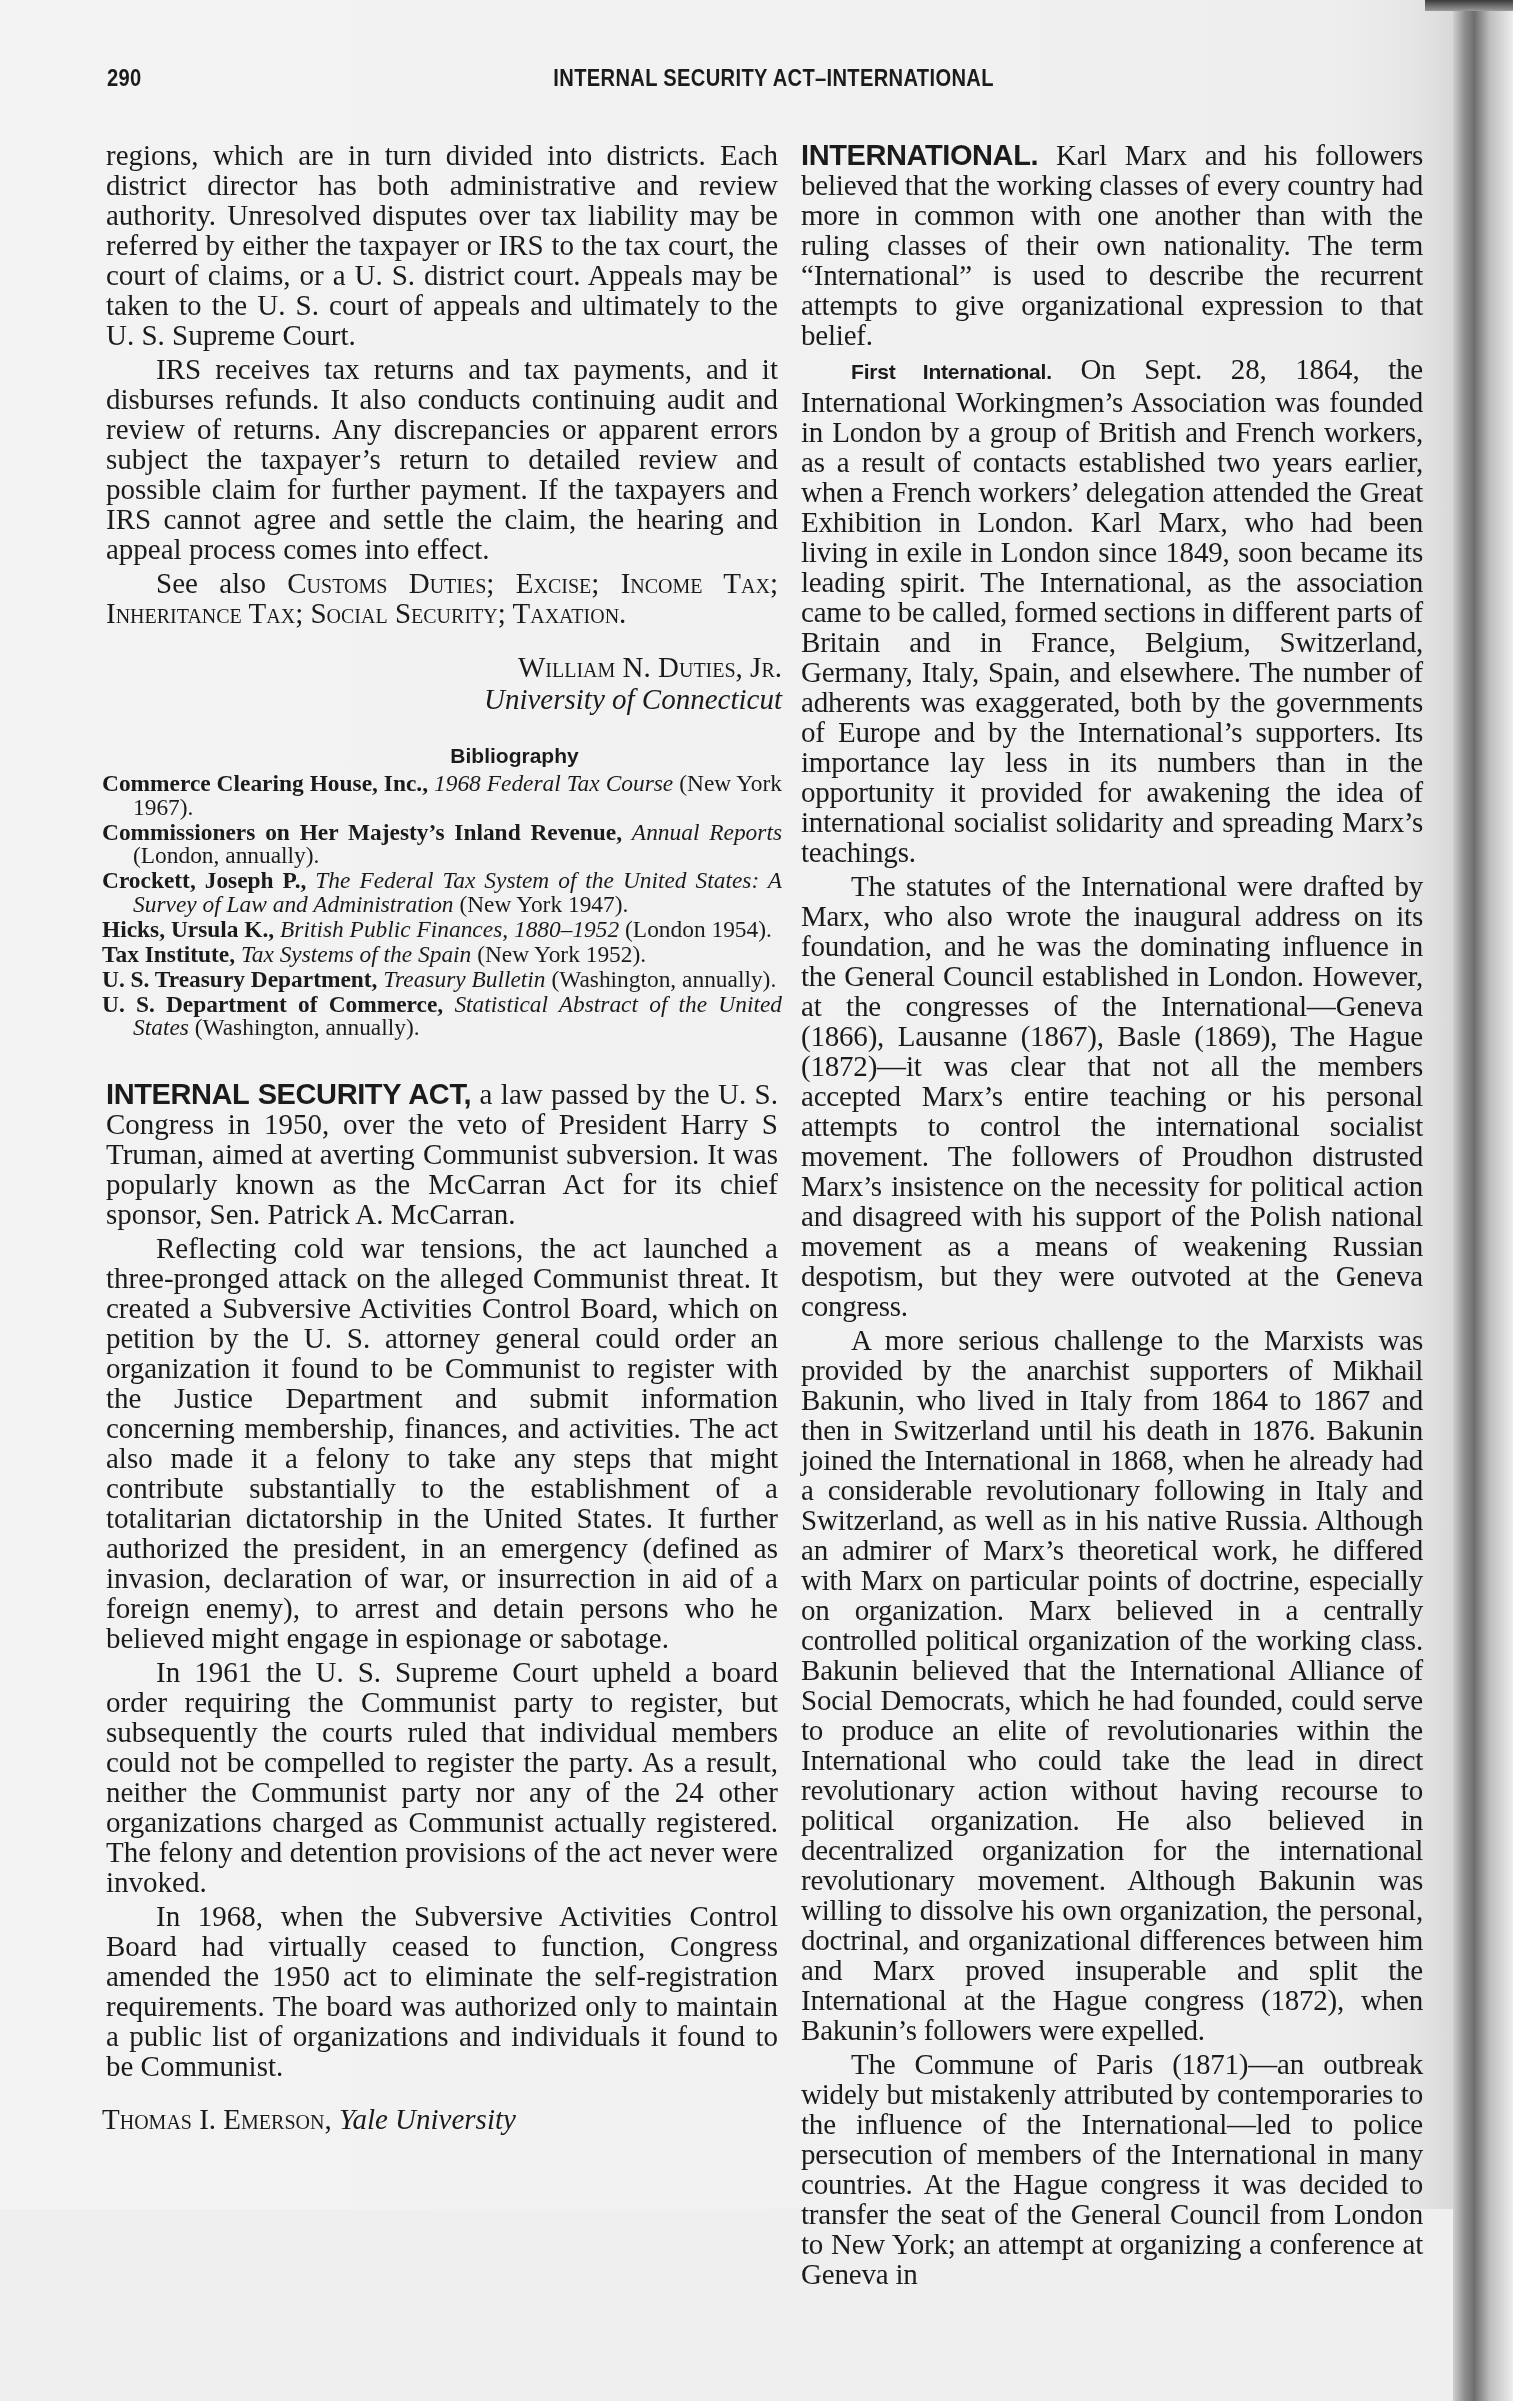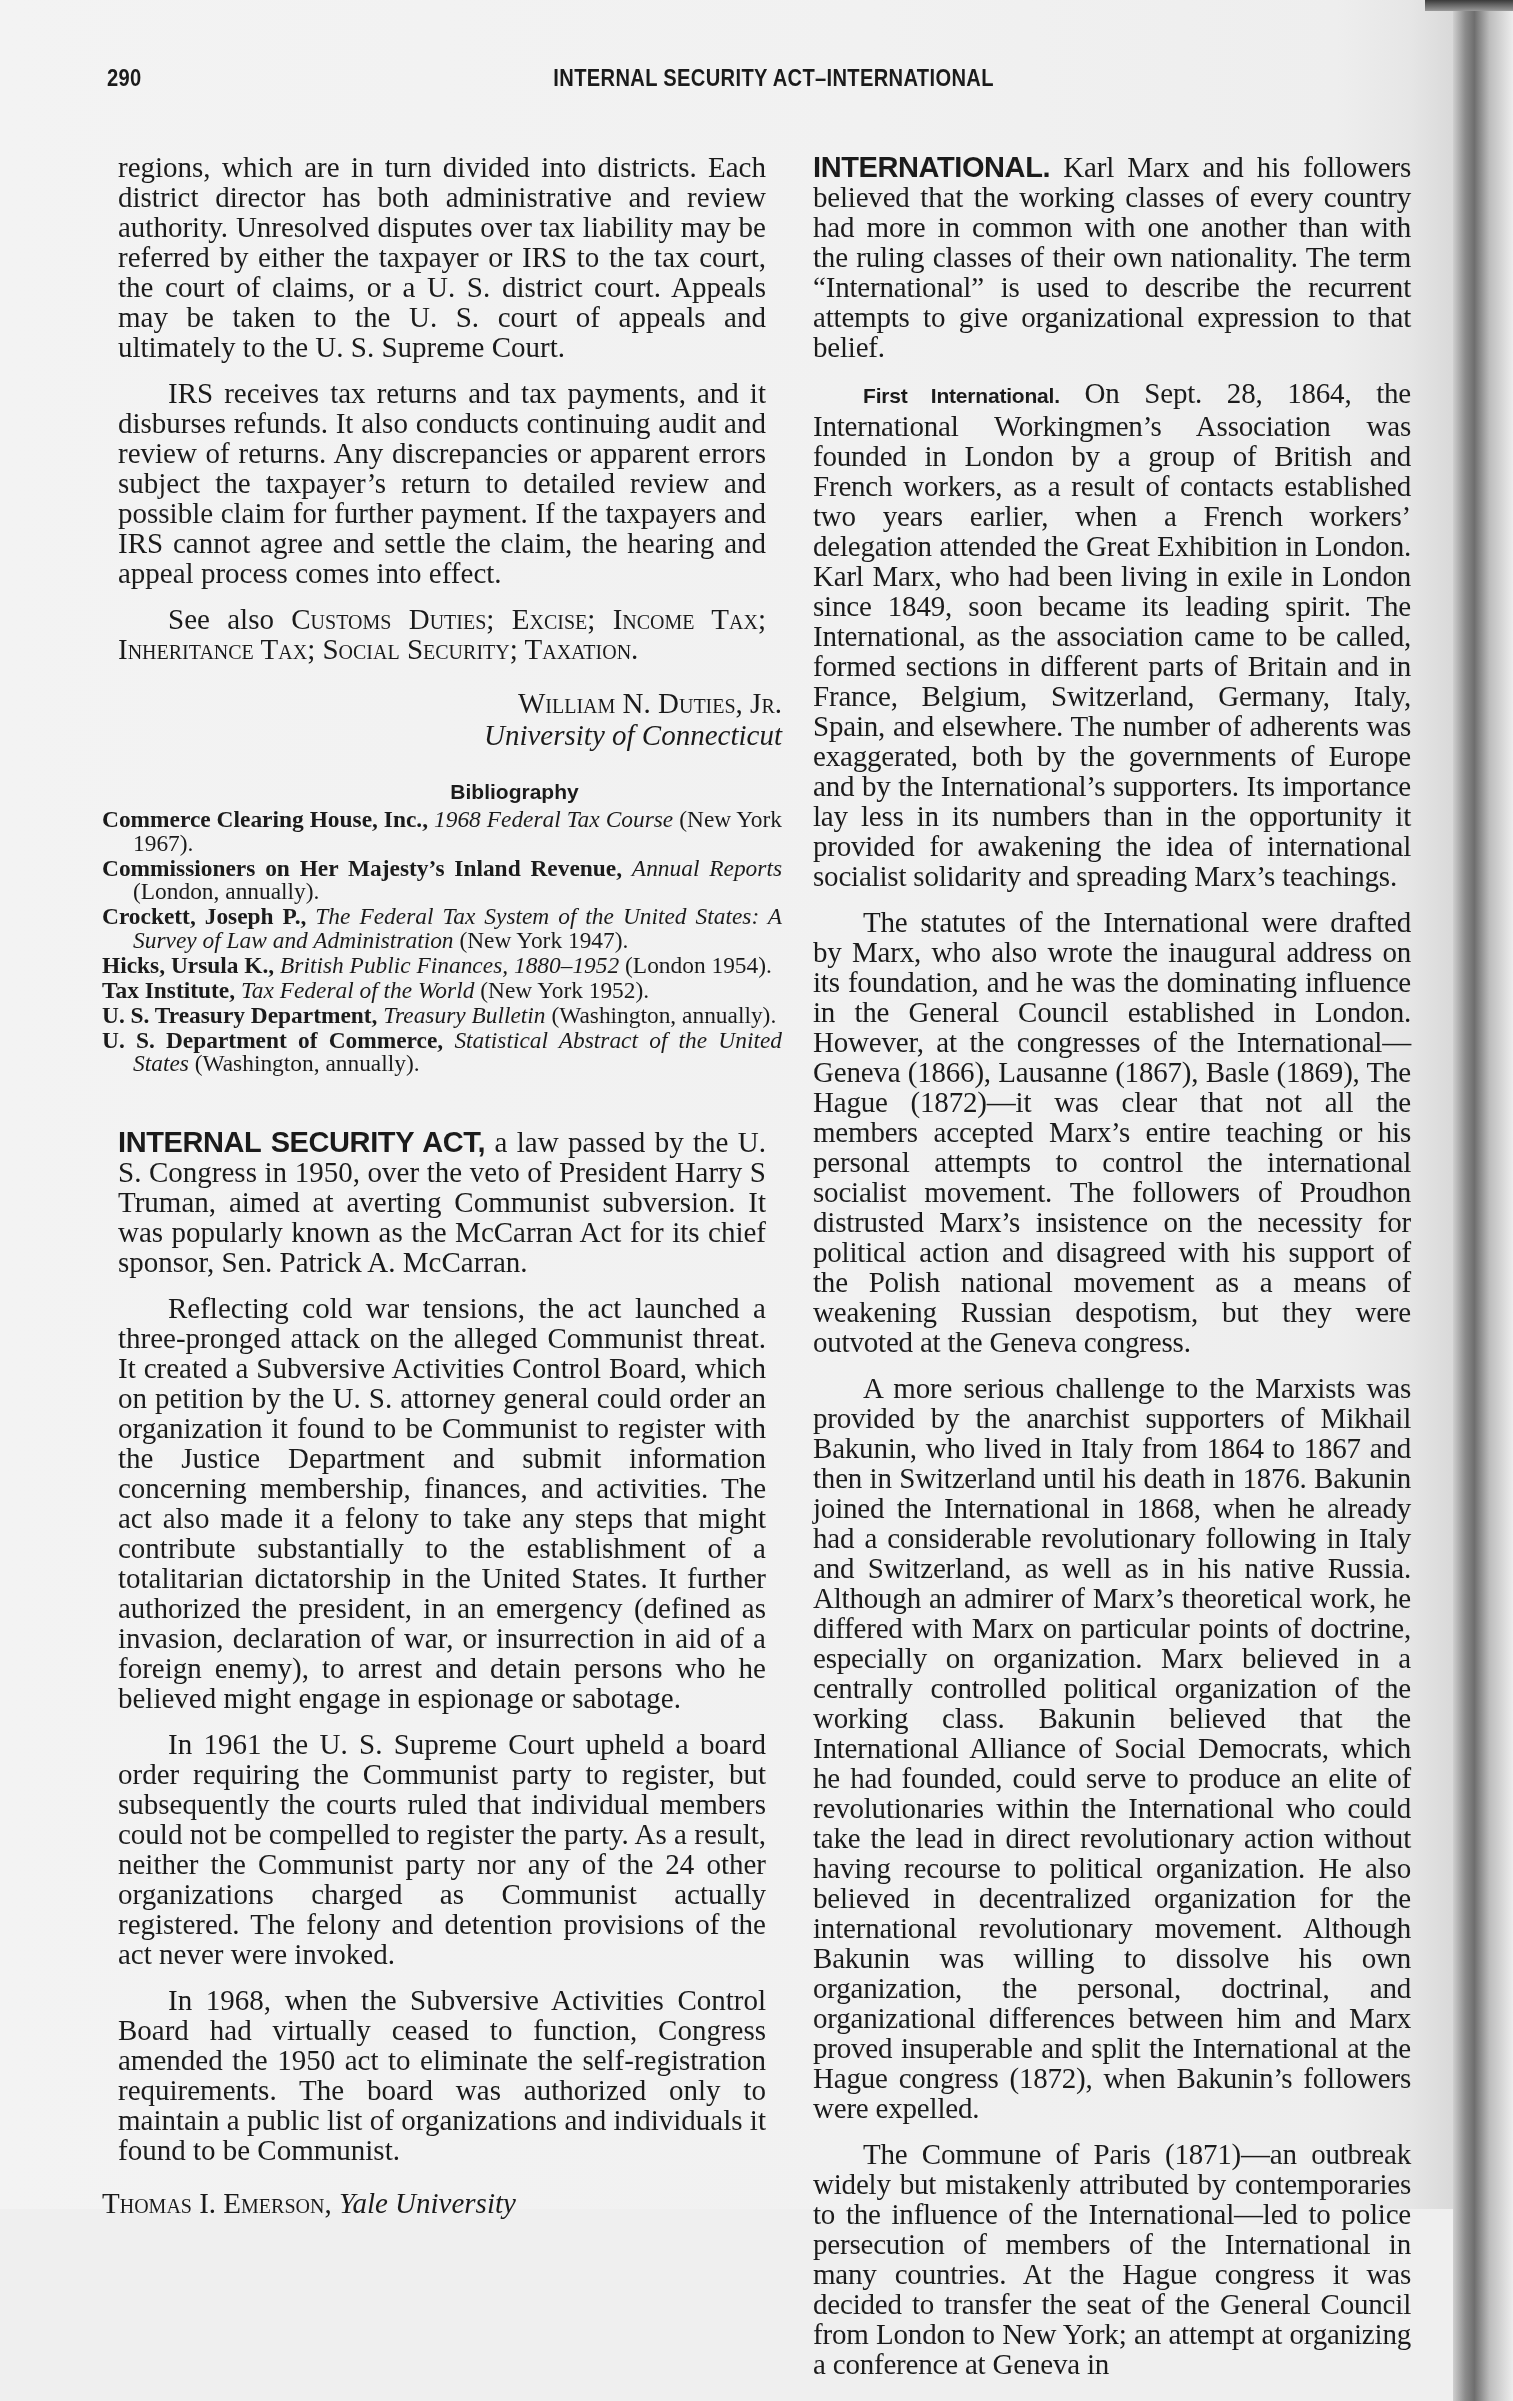--- a/index.html
+++ b/index.html
@@ -28,21 +28,21 @@
     font-weight: bold; font-size: 23.4px; letter-spacing: 0.4px;
     transform: scaleX(0.86); transform-origin: left top;
   }
   .page-number { position: absolute; left: 0; top: 0; }
   .head-title { position: absolute; left: 519px; top: 0; white-space: nowrap; }
 
   .col { position: absolute; top: 136px; }
   .col-left { left: 102px; width: 680px; }
   .col-right { left: 797px; width: 630px; }
 
-  p { margin: 16px; font-size: 29px; line-height: 30px; text-align: justify; }
+  p { margin: 4px; font-size: 29px; line-height: 30px; text-align: justify; }
   .indent { text-indent: 50px; }
   .sc { font-variant: small-caps; }
   .entry-head {
     font-family: "Liberation Sans", "DejaVu Sans", sans-serif; font-weight: bold;
     font-size: 29px; letter-spacing: -0.4px;
   }
   .sub-head {
     font-family: "Liberation Sans", "DejaVu Sans", sans-serif; font-weight: bold;
     font-size: 21px;
   }
@@ -86,21 +86,21 @@
         <span class="affil">University of Connecticut</span>
       </div>
     </section>
 
     <section>
       <div class="bib-title">Bibliography</div>
       <div class="bib-item"><span class="bib-author">Commerce Clearing House, Inc.,</span> <span class="bib-title-it">1968 Federal Tax Course</span> <span>(New York 1967).</span></div>
       <div class="bib-item"><span class="bib-author">Commissioners on Her Majesty’s Inland Revenue,</span> <span class="bib-title-it">Annual Reports</span> <span>(London, annually).</span></div>
       <div class="bib-item"><span class="bib-author">Crockett, Joseph P.,</span> <span class="bib-title-it">The Federal Tax System of the United States: A Survey of Law and Administration</span> <span>(New York 1947).</span></div>
       <div class="bib-item"><span class="bib-author">Hicks, Ursula K.,</span> <span class="bib-title-it">British Public Finances, 1880–1952</span> <span>(London 1954).</span></div>
-      <div class="bib-item"><span class="bib-author">Tax Institute,</span> <span class="bib-title-it">Tax Federal of the World</span> <span>(New York 1952).</span></div>
+      <div class="bib-item"><span class="bib-author">Tax Institute,</span> <span class="bib-title-it">Tax Systems of the Spain</span> <span>(New York 1952).</span></div>
       <div class="bib-item"><span class="bib-author">U. S. Treasury Department,</span> <span class="bib-title-it">Treasury Bulletin</span> <span>(Washington, annually).</span></div>
       <div class="bib-item"><span class="bib-author">U. S. Department of Commerce,</span> <span class="bib-title-it">Statistical Abstract of the United States</span> <span>(Washington, annually).</span></div>
     </section>
 
     <div class="spacer-40"></div>
 
     <section>
       <p><span class="entry-head">INTERNAL SECURITY ACT,</span><span> a law passed by the U. S. Congress in 1950, over the veto of President Harry S Truman, aimed at averting Communist subversion. It was popularly known as the McCarran Act for its chief sponsor, Sen. Patrick A. McCarran.</span></p>
       <p class="indent">Reflecting cold war tensions, the act launched a three-pronged attack on the alleged Communist threat. It created a Subversive Activities Control Board, which on petition by the U. S. attorney general could order an organization it found to be Communist to register with the Justice Department and submit information concerning membership, finances, and activities. The act also made it a felony to take any steps that might contribute substantially to the establishment of a totalitarian dictatorship in the United States. It further authorized the president, in an emergency (defined as invasion, declaration of war, or insurrection in aid of a foreign enemy), to arrest and detain persons who he believed might engage in espionage or sabotage.</p>
       <p class="indent">In 1961 the U. S. Supreme Court upheld a board order requiring the Communist party to register, but subsequently the courts ruled that individual members could not be compelled to register the party. As a result, neither the Communist party nor any of the 24 other organizations charged as Communist actually registered. The felony and detention provisions of the act never were invoked.</p>

